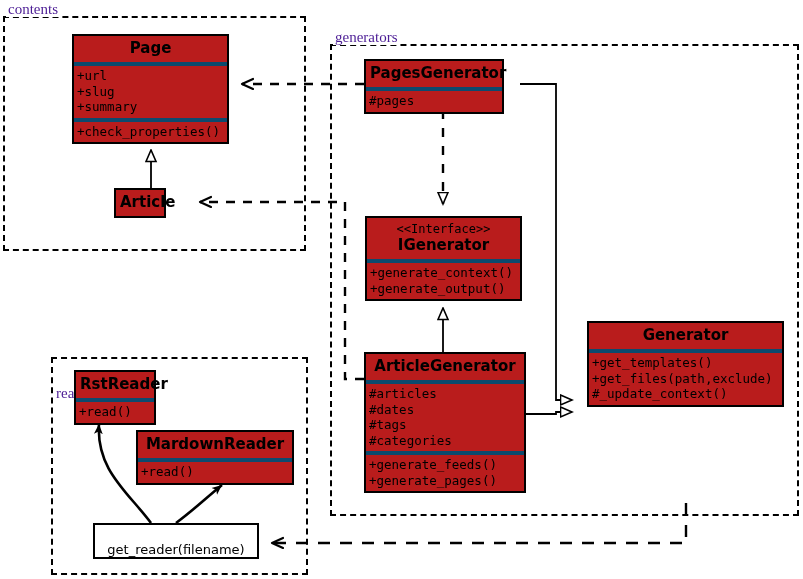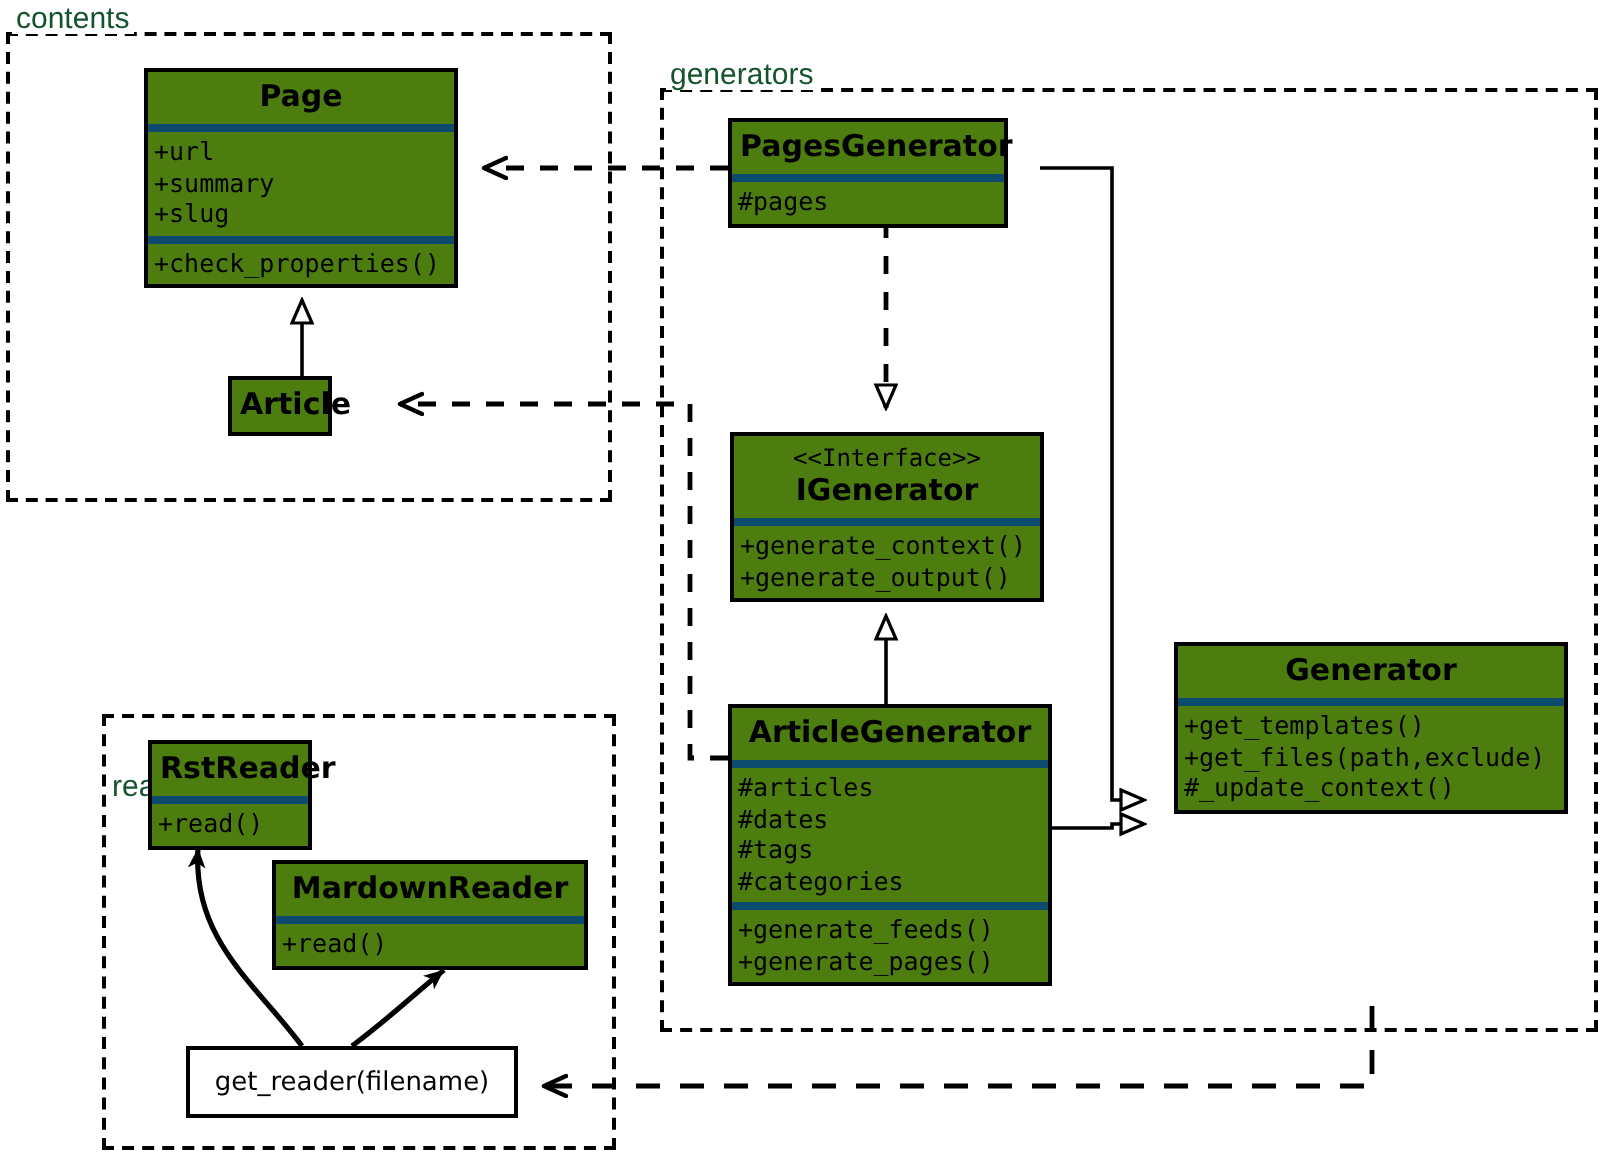--- a/index.html
+++ b/index.html
@@ -2,45 +2,45 @@
 <html><head>
 <meta charset="utf-8">
 <style>
   html,body{margin:0;padding:0;background:#ffffff;}
   body{width:803px;height:579px;overflow:hidden;
        font-family:"DejaVu Sans",sans-serif;color:#000;}
   #canvas{position:relative;width:803px;height:579px;}
 
   
   .pkg{position:absolute;box-sizing:border-box;background:transparent;}
-  .pkg-label{position:absolute;font-family:Liberation Sans, sans-serif;
-             font-size:15px;color:#14532d;background:#fff;padding:0 2px;
+  .pkg-label{position:absolute;font-family:Liberation Serif, serif;
+             font-size:15px;color:#4c1d95;background:#fff;padding:0 2px;
              line-height:15px;white-space:nowrap;}
 
   #pkg-contents{left:3px;top:16px;width:303px;height:235px;
                 border:2px dashed #000;}
   #pkg-generators{left:330px;top:44px;width:469px;height:472px;
                   border:2px dashed #000;}
   #pkg-readers{left:51px;top:357px;width:257px;height:218px;
                border:2px dashed #000;}
 
   
   .cls{position:absolute;box-sizing:border-box;border:2px solid #000;
-       background:#4d7c0f;z-index:6;}
+       background:#b91c1c;z-index:6;}
   .cls .title{font-family:"DejaVu Sans",sans-serif;font-weight:bold;
               font-size:15px;text-align:center;padding:4px 4px 5px 4px;
               line-height:17px;white-space:nowrap;}
   .cls .stereo{font-family:"DejaVu Sans Mono",monospace;font-weight:normal;
                font-size:12px;text-align:center;line-height:14px;
                padding-top:4px;}
   .cls .sect{border-top:4px solid #0c4a6e;padding:2px 3px 3px 3px;}
   .cls .sect div{font-family:"DejaVu Sans Mono",monospace;font-size:12.5px;
                  line-height:15.5px;white-space:nowrap;}
   .plain{position:absolute;box-sizing:border-box;border:2px solid #000;
-         background:#fff;z-index:6;display:flex;align-items:center;
+         background:#fff;z-index:6;display:flex;align-items:flex-end;
          justify-content:center;}
   .plain span{font-family:"DejaVu Sans",sans-serif;font-size:13px;
               white-space:nowrap;}
 
   #cls-page{left:72px;top:34px;width:157px;}
   #cls-article{left:114px;top:188px;width:52px;}
   #cls-pagesgen{left:364px;top:59px;width:140px;}
   #cls-igen{left:365px;top:216px;width:157px;}
   #cls-articlegen{left:364px;top:352px;width:162px;}
   #cls-generator{left:587px;top:321px;width:197px;}
@@ -117,22 +117,22 @@
 
     <g>
       <path d="M176,523 C196,508 206,498 222,485" fill="none" stroke="#000" stroke-width="2.6" marker-end="url(#solidArr)"></path>
     </g>
   </svg>
 
   <div class="cls" id="cls-page">
     <div class="title">Page</div>
     <div class="sect">
       <div>+url</div>
+      <div>+slug</div>
       <div>+summary</div>
-      <div>+slug</div>
     </div>
     <div class="sect">
       <div>+check_properties()</div>
     </div>
   </div>
 
   <div class="cls" id="cls-article">
     <div class="title">Article</div>
   </div>
 

